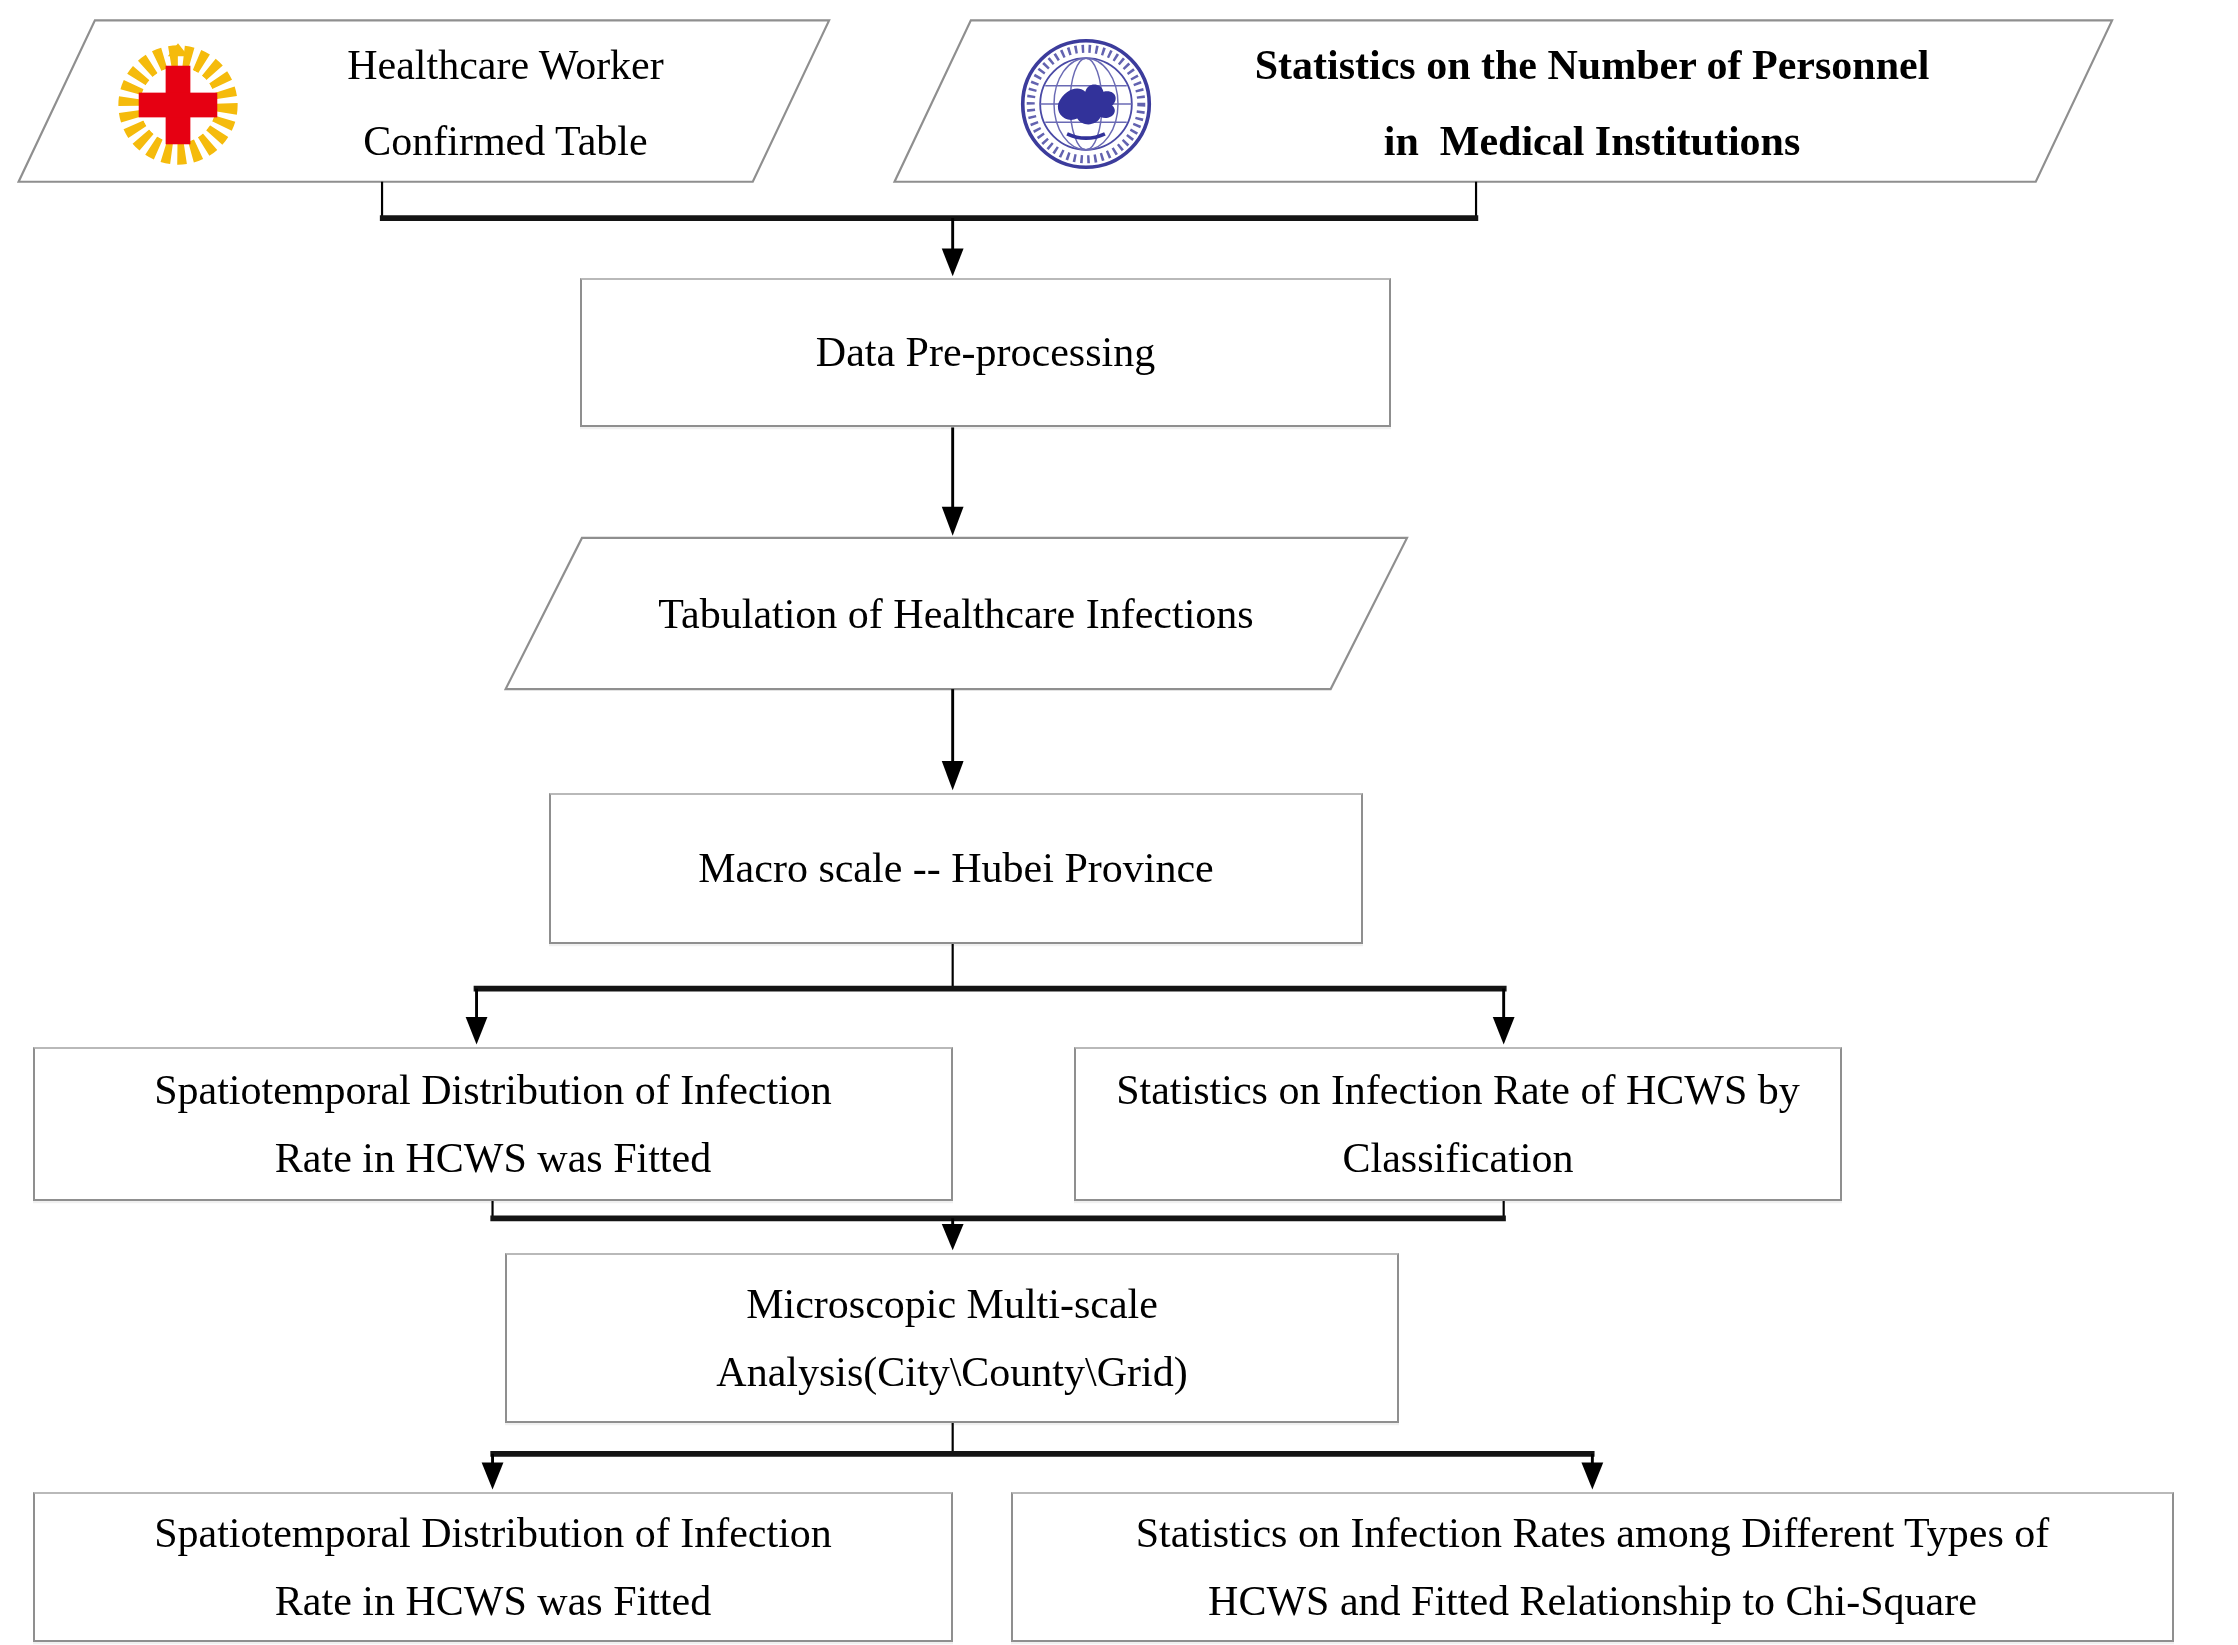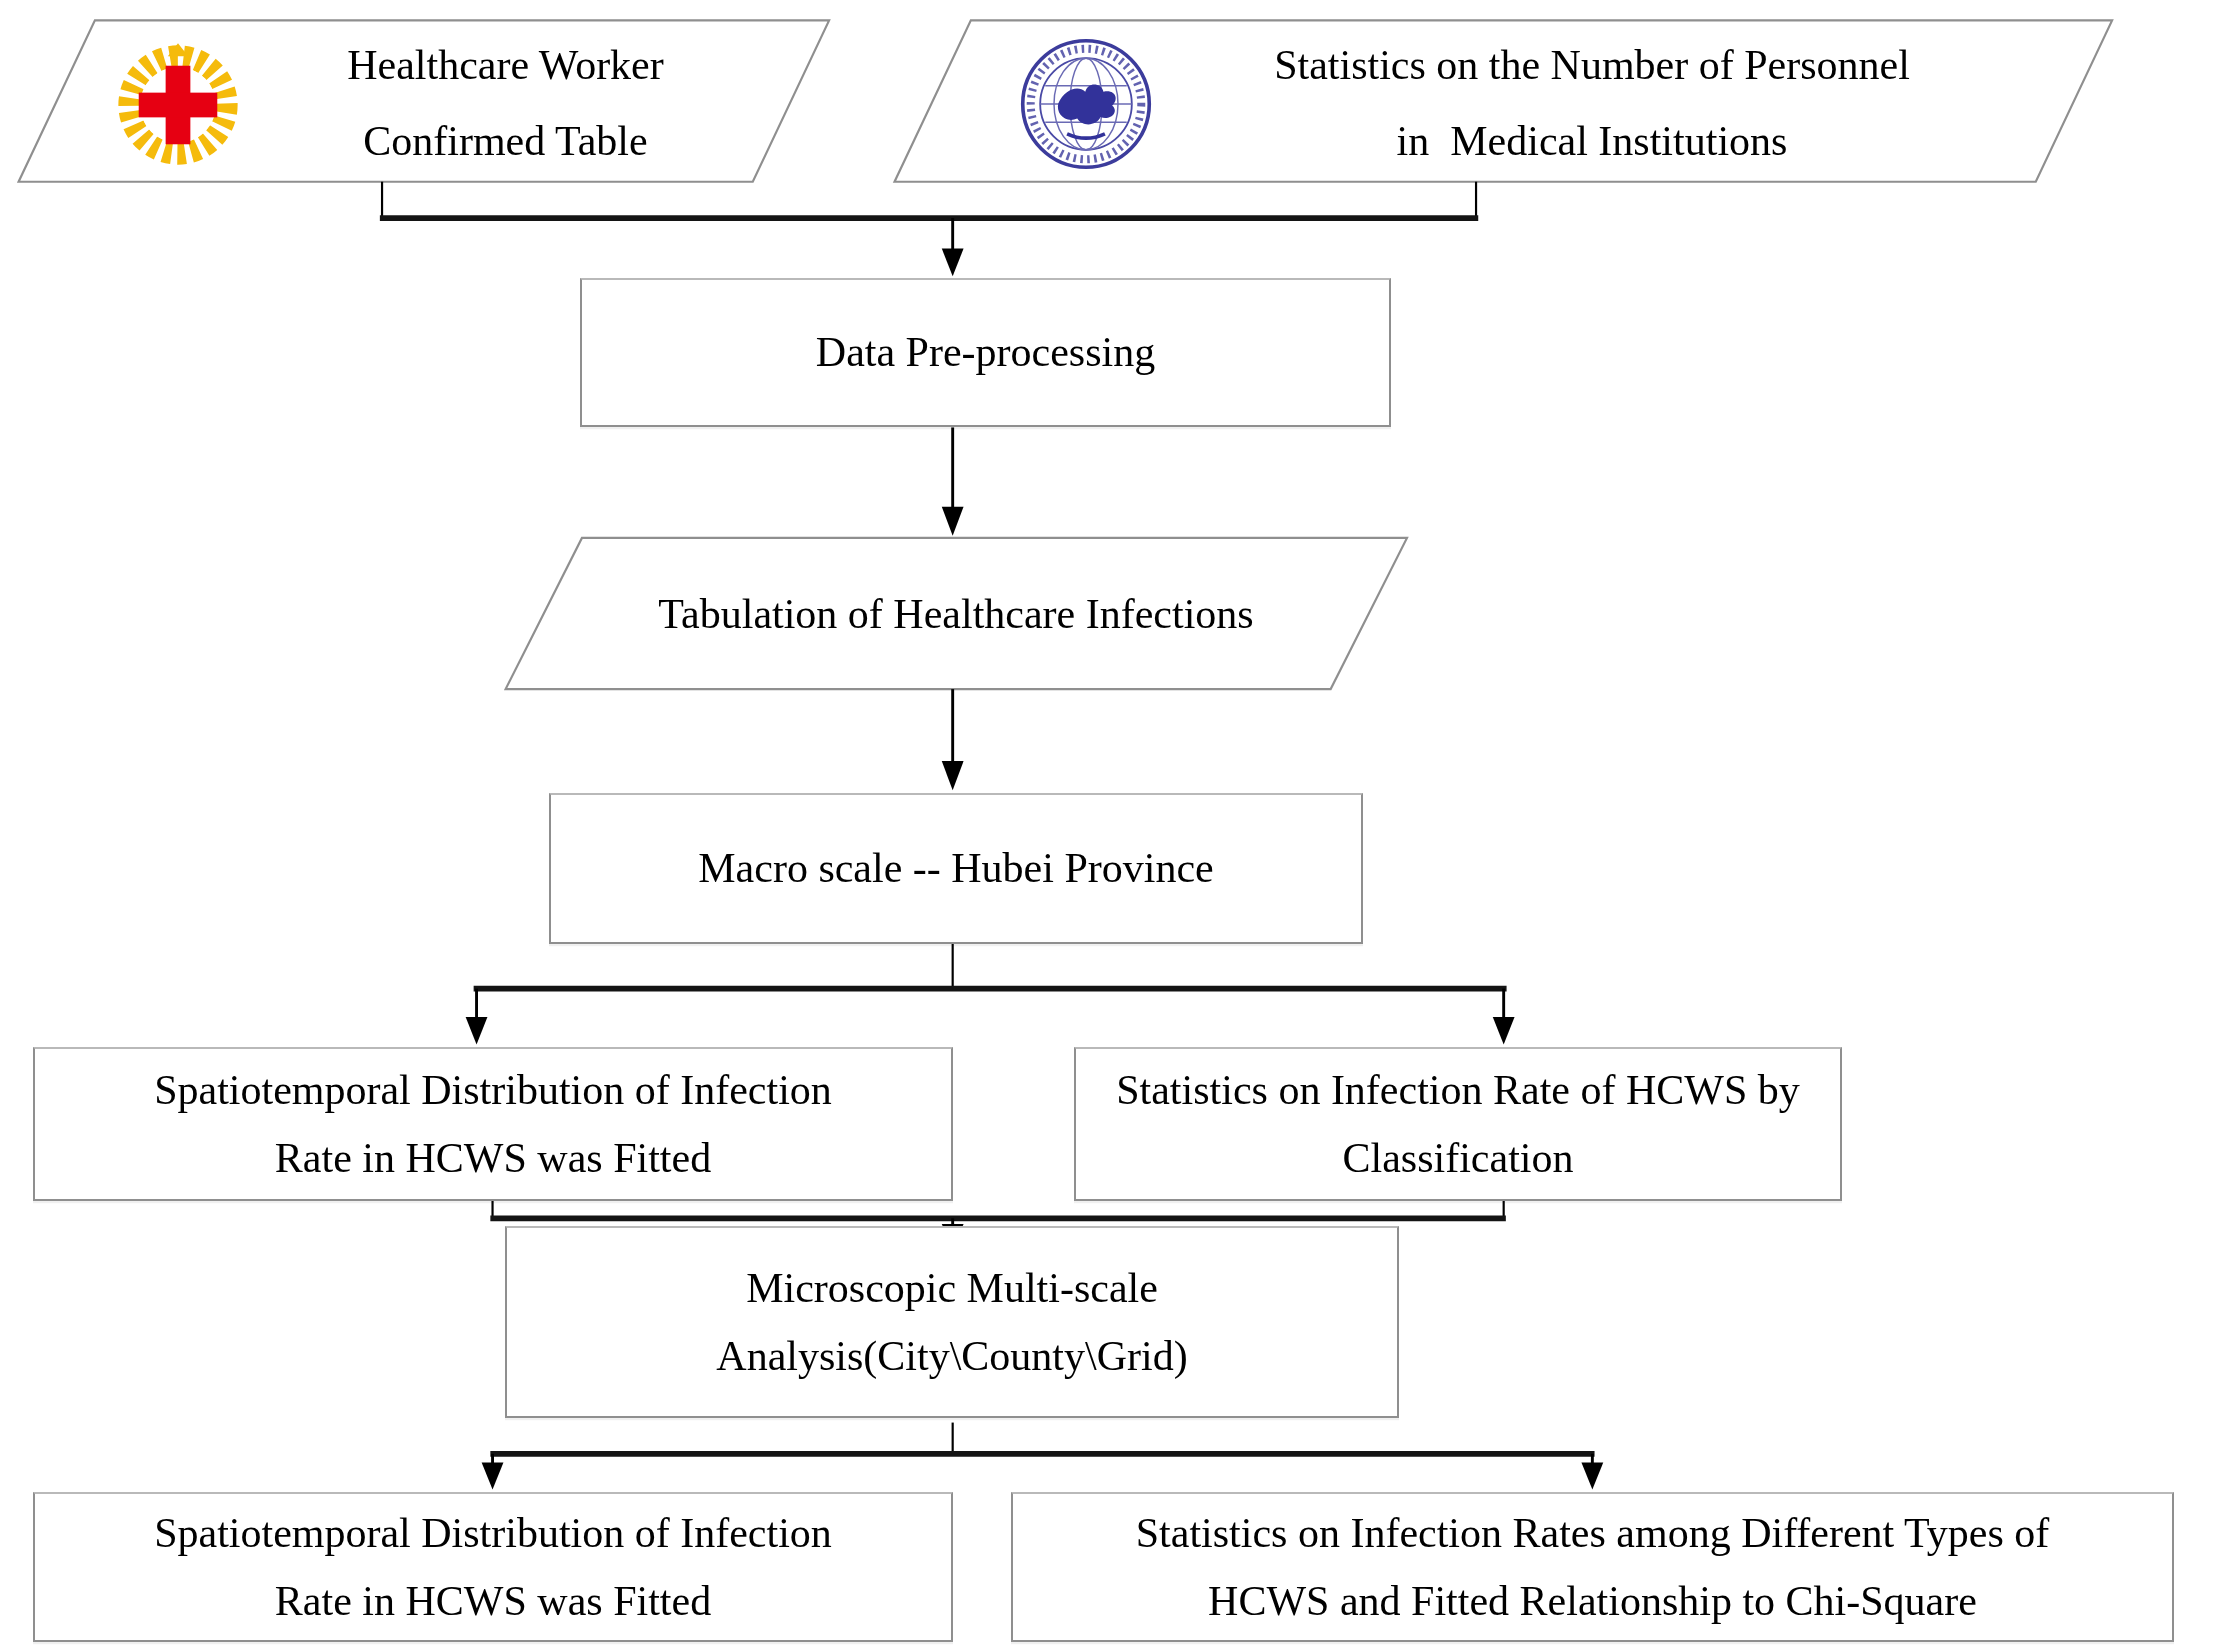--- a/index.html
+++ b/index.html
@@ -107,21 +107,21 @@
     <line x1="40" y1="124" x2="152" y2="124" stroke="#6a6ab4" stroke-width="2"></line>
     <path d="M58,98 C66,80 84,72 95,82 C99,68 117,70 120,82 C136,78 142,92 132,101 C142,110 130,122 116,117 C110,130 90,130 84,119 C68,126 54,112 58,98 Z" fill="#32329a"></path>
     <path d="M70,140 q26,12 52,0" fill="none" stroke="#32329a" stroke-width="5"></path>
   </svg>
 
   <div class="para-text" style="left:240px;top:30.5px;width:531px;height:145px;">
     <div class="line">Healthcare Worker</div>
     <div class="line">Confirmed Table</div>
   </div>
 
-  <div class="para-text" style="left:1163px;top:30.5px;width:858px;height:145px;">
+  <div class="para-text" style="left:1163px;top:30.5px;width:858px;height:145px;font-weight:bold;">
     <div class="line">Statistics on the Number of Personnel</div>
     <div class="line">in  Medical Institutions</div>
   </div>
 
   <div class="para-text" style="left:556px;top:542px;width:800px;height:144px;">
     <div class="line">Tabulation of Healthcare Infections</div>
   </div>
 
   <div class="rect-node" style="left:580px;top:278px;width:811px;height:149px;">
     <div class="line">Data Pre-processing</div>
@@ -134,21 +134,21 @@
   <div class="rect-node" style="left:33px;top:1047px;width:920px;height:154px;">
     <div class="line">Spatiotemporal Distribution of Infection</div>
     <div class="line">Rate in HCWS was Fitted</div>
   </div>
 
   <div class="rect-node" style="left:1074px;top:1047px;width:768px;height:154px;">
     <div class="line">Statistics on Infection Rate of HCWS by</div>
     <div class="line">Classification</div>
   </div>
 
-  <div class="rect-node" style="left:505px;top:1226px;width:894px;height:192px;text-align:right;">
+  <div class="rect-node" style="left:505px;top:1253px;width:894px;height:170px;text-align:right;">
     <div class="line">Microscopic Multi-scale</div>
     <div class="line">Analysis(City\County\Grid)</div>
   </div>
 
   <div class="rect-node" style="left:33px;top:1492px;width:920px;height:150px;">
     <div class="line">Spatiotemporal Distribution of Infection</div>
     <div class="line">Rate in HCWS was Fitted</div>
   </div>
 
   <div class="rect-node" style="left:1011px;top:1492px;width:1163px;height:150px;">

